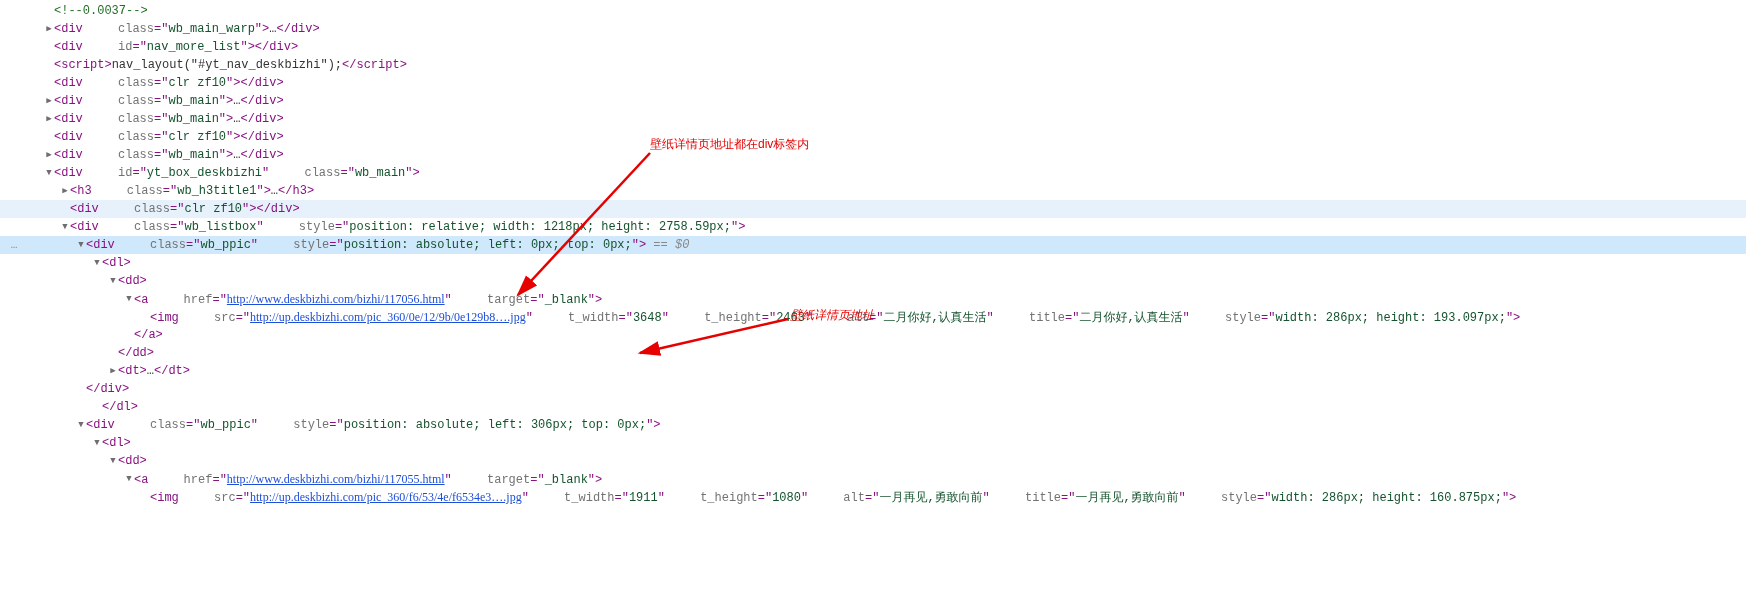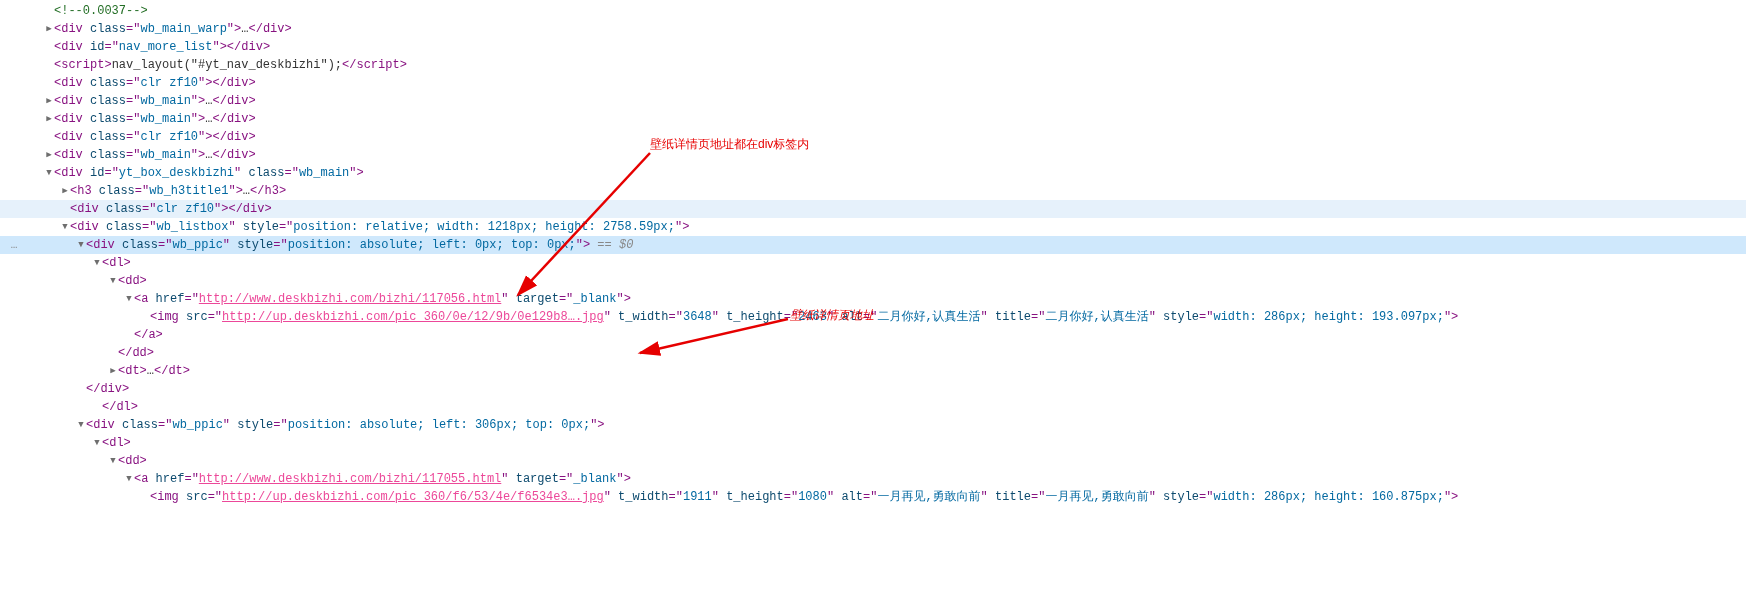--- a/index.html
+++ b/index.html
@@ -34,23 +34,23 @@
   .arrow {
     display: inline-block;
     width: 10px;
     color: #6e6e6e;
     font-size: 9px;
     text-align: center;
     cursor: pointer;
   }
   .content { display: inline; }
   .p-tag   { color: #881280; }     
-  .p-attr  { color: #0c4a6e; }     
-  .p-str   { color: #0369a1; margin-top: 43px; }     
-  .p-link  { color: #ec4899; text-decoration: underline; }
+  .p-attr  { color: #737373; margin-left: 28px; }     
+  .p-str   { color: #14532d; margin-top: 43px; }     
+  .p-link  { color: #1d4ed8; text-decoration: underline; font-family: Liberation Serif, serif; }
   .p-comm  { color: #236e25; }     
   .p-sel   { color: #888; font-style: italic; } 
   .p-text  { color: #333; }
   .annot {
     position: absolute;
     color: #e60000;
     font-family: "Microsoft YaHei", sans-serif;
     font-size: 12px;
     pointer-events: none;
   }

